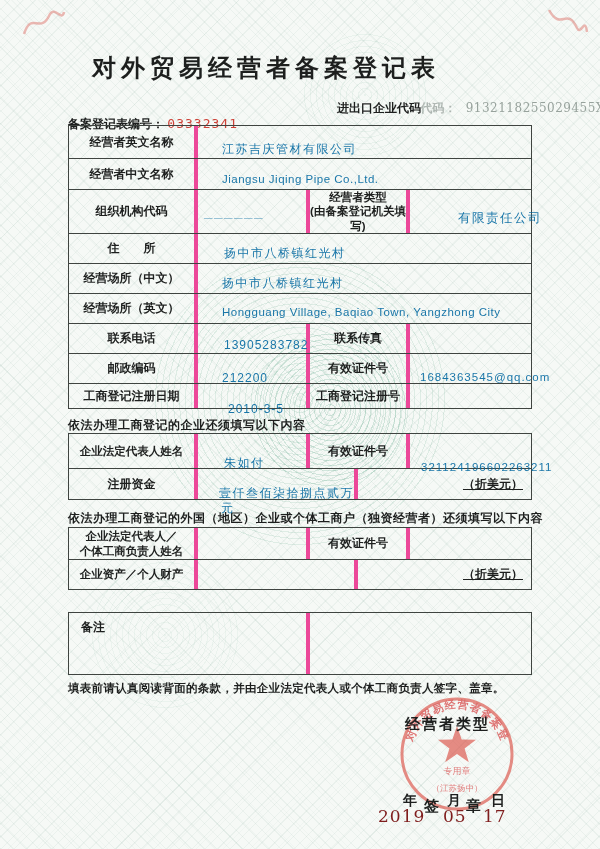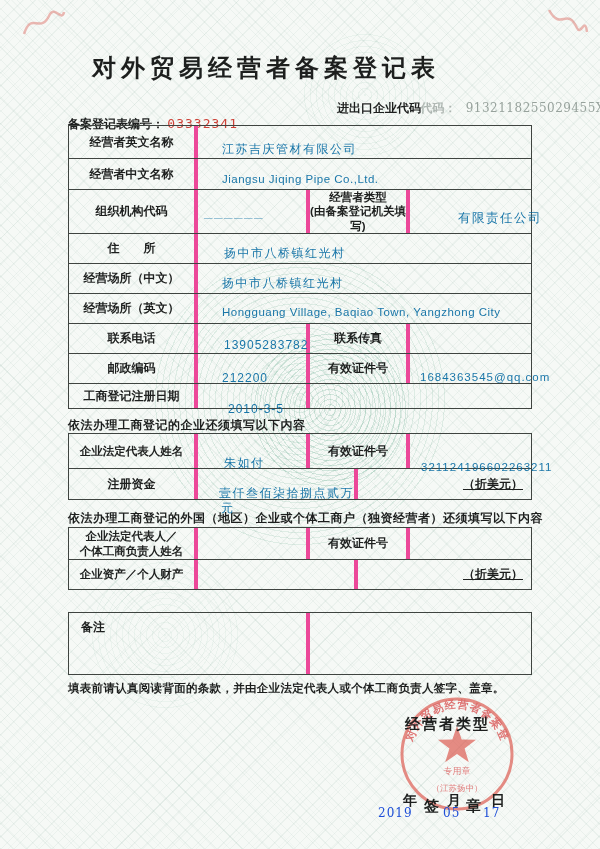--- a/index.html
+++ b/index.html
@@ -60,21 +60,21 @@
 
   .instr{position:absolute;left:68px;top:681px;font-weight:bold;font-size:11.5px;letter-spacing:.3px;}
 
   
   .sealwrap{position:absolute;left:385px;top:692px;width:145px;height:130px;}
   .sealsvg{position:absolute;left:0;top:0;opacity:.85;}
   .authority{position:absolute;left:405px;top:715px;font-size:15px;font-weight:bold;letter-spacing:2px;}
   .signline{position:absolute;left:424px;top:753px;font-size:15px;font-weight:bold;letter-spacing:6px;margin-top:44px;}
   .ymd{position:absolute;left:403px;top:792px;width:102px;display:flex;justify-content:space-between;
        font-size:14px;font-weight:bold;}
-  .dnum{position:absolute;top:806px;font-family:"DejaVu Serif",serif;color:#1d4ed8;font-size:12px;letter-spacing:1px;}
+  .dnum{position:absolute;top:806px;font-family:"DejaVu Serif",serif;color:#7f1d1d;font-size:17px;letter-spacing:1px;}
   .dy{left:378px;} .dm{left:443px;} .dd{left:483px;}
 
   .scribble{position:absolute;opacity:.65;}
   .scribble.tl{left:20px;top:4px;}
   .scribble.tr{left:543px;top:2px;}
 </style>
 </head>
 <body>
 
 <div class="page">
@@ -165,20 +165,23 @@
       <div class="cell w-l2">
           <span class="lbl">有效证件号</span>
         </div>
       <div class="cell w-v2"></div>
     </div>
     <div class="row" style="height:25px;">
       <div class="cell w-lbl">
           <span class="lbl">工商登记注册日期</span>
         </div>
       <div class="cell w-v1"></div>
+      <div class="cell w-l2">
+          <span class="lbl">工商登记注册号</span>
+        </div>
       <div class="cell w-v2"></div>
     </div>
   </div>
 
   <div class="sechead" style="top:417px;">依法办理工商登记的企业还须填写以下内容</div>
   <div class="tbl" style="top:433px;">
     <div class="row" style="height:34px;">
       <div class="cell w-lbl">
           <span class="lbl sm">企业法定代表人姓名</span>
         </div>

